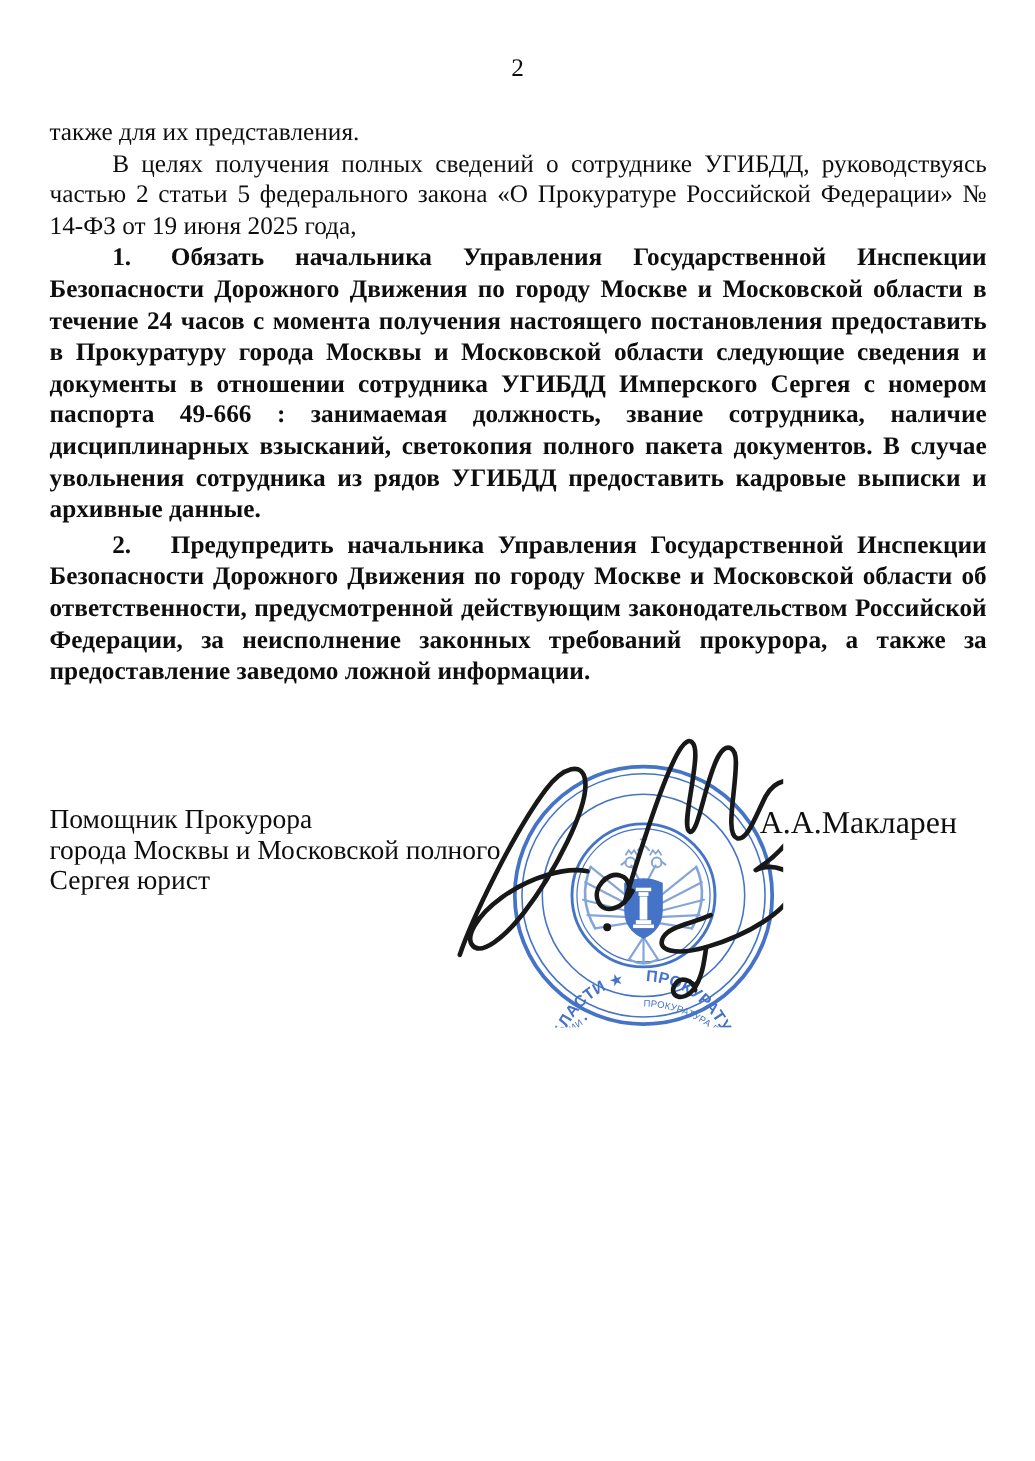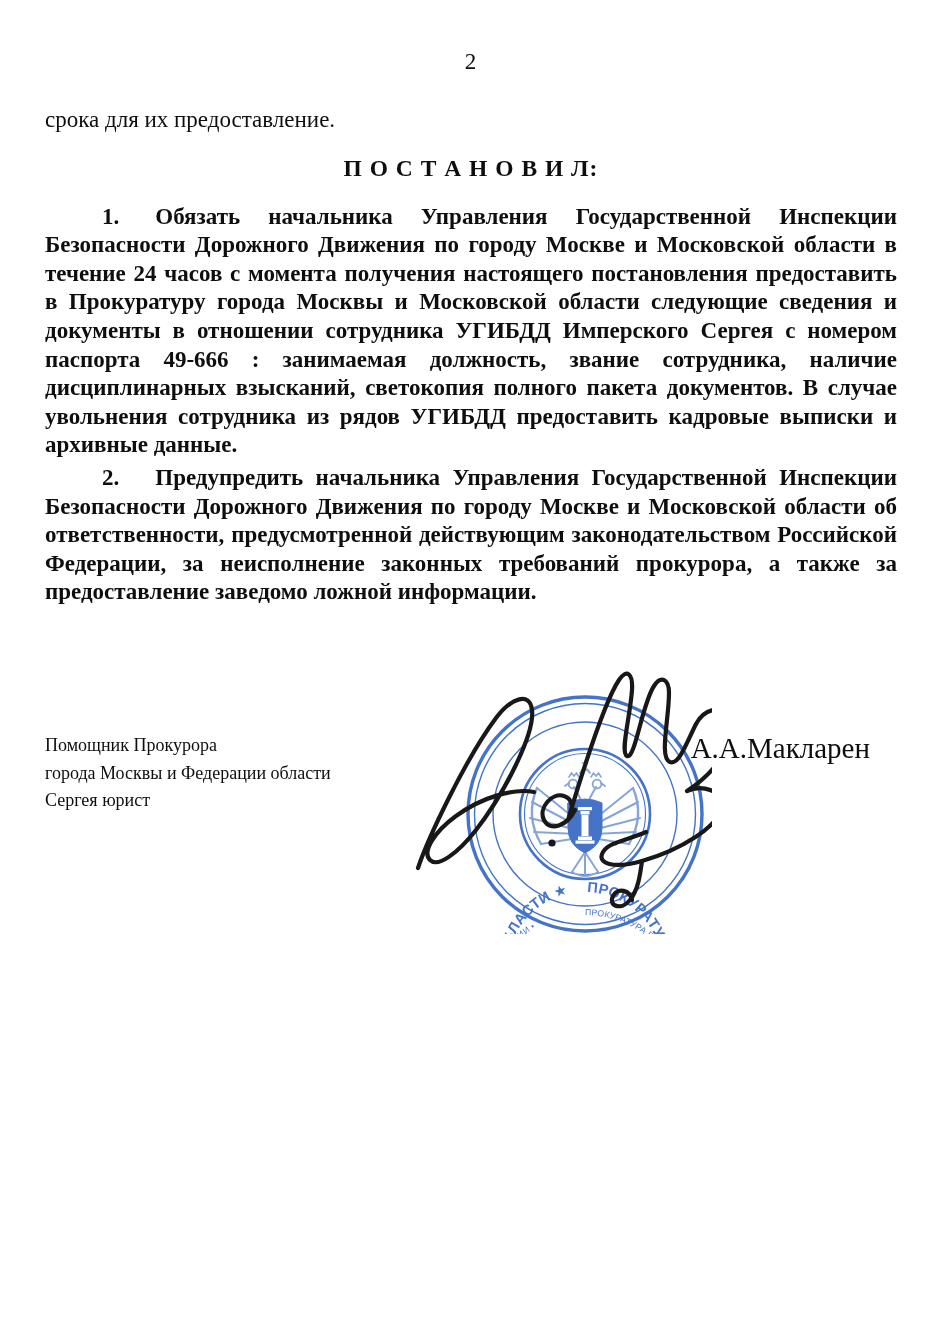--- a/index.html
+++ b/index.html
@@ -25,21 +25,21 @@
     text-align:center;font-weight:bold;
     font-size:23.5px;line-height:34px;letter-spacing:1px;
     margin:16px 0 18px 0 !important;
     text-indent:0;
   }
   .num-para{text-indent:57px;font-weight:bold;}
   .num-para + .num-para{margin-top:4px !important;}
   .tab{display:inline-block;width:36px;}
   .sig-block{
     position:absolute;left:45px;top:732px;width:420px;
-    font-size:18px;line-height:27.5px;text-align:left;
+    font-size:25px;line-height:27.5px;text-align:left;
   }
   .signer-name{
     position:absolute;top:735px;right:71px;
     font-size:29px;line-height:27px;
   }
   .stamp{
     position:absolute;left:465px;top:694px;width:240px;height:240px;
     opacity:0.95;
   }
   .stamp svg{display:block;}
@@ -48,29 +48,29 @@
   }
 </style>
 </head>
 <body>
 
 <div class="page">
 
   <div class="pageno">2</div>
 
   <div class="content">
-    <p>срока для их предоставление.</p>
-    <p class="heading">П О С Т А Н О В И Л:</p>
+    <p>также для их представления.</p>
+    <p class="p-indent">В целях получения полных сведений о сотруднике УГИБДД, руководствуясь частью 2 статьи 5 федерального закона «О Прокуратуре Российской Федерации» № 14-ФЗ от 19 июня 2025 года,</p>
     <p class="num-para"><span>1.</span><span class="tab"></span><span>Обязать начальника Управления Государственной Инспекции Безопасности Дорожного Движения по городу Москве и Московской области в течение 24 часов с момента получения настоящего постановления предоставить в Прокуратуру города Москвы и Московской области следующие сведения и документы в отношении сотрудника УГИБДД Имперского Сергея с номером паспорта 49-666 : занимаемая должность, звание сотрудника, наличие дисциплинарных взысканий, светокопия полного пакета документов. В случае увольнения сотрудника из рядов УГИБДД предоставить кадровые выписки и архивные данные.</span></p>
     <p class="num-para"><span>2.</span><span class="tab"></span><span>Предупредить начальника Управления Государственной Инспекции Безопасности Дорожного Движения по городу Москве и Московской области об ответственности, предусмотренной действующим законодательством Российской Федерации, за неисполнение законных требований прокурора, а также за предоставление заведомо ложной информации.</span></p>
   </div>
 
   <div class="sig-block">
     <div>Помощник Прокурора</div>
-    <div>города Москвы и Федерации области</div>
+    <div>города Москвы и Московской полного</div>
     <div>Сергея юрист</div>
   </div>
 
   <div class="signer-name">А.А.Макларен</div>
 
   <div class="stamp">
     <svg width="240" height="240" viewBox="-120 -120 240 240" xmlns="http://www.w3.org/2000/svg">
       <defs>
         <path id="ringOuter" d="M 0,101 A 101,101 0 1,1 -0.2,101" fill="none"></path>
         <path id="ringInner" d="M 0,78 A 78,78 0 1,1 -0.2,78" fill="none"></path>

